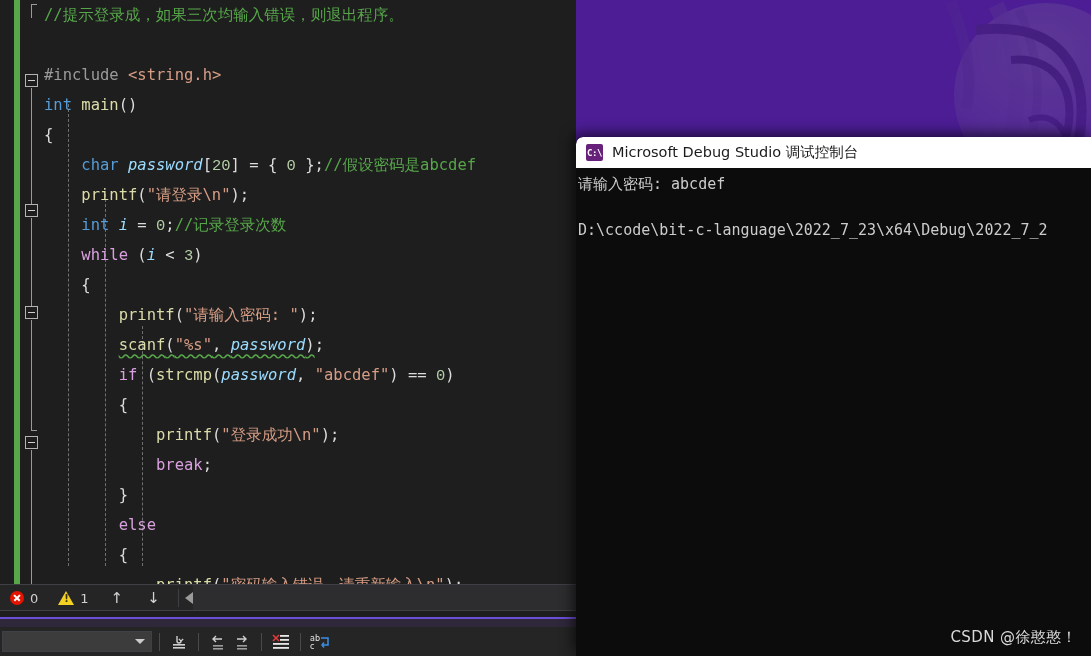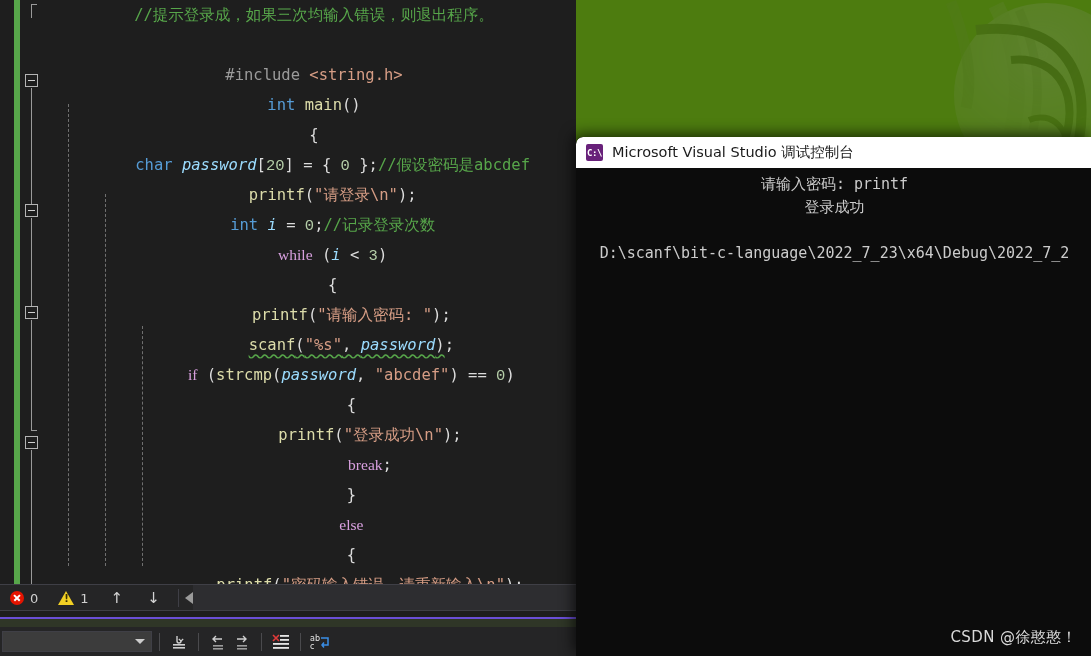--- a/index.html
+++ b/index.html
@@ -15,23 +15,22 @@
     position: relative;
     font-family: "DejaVu Sans", "Liberation Sans", sans-serif;
   }
 
   
   #screen {
     position: absolute;
     inset: 0;
     width: 1091px;
     height: 656px;
-    background: #4d7c0f;
+    background: #4c1d95;
     overflow: hidden;
-    text-align: center;
   }
 
   
   .wallpaper {
     position: absolute;
     right: 0;
     top: 0;
     width: 330px;
     height: 300px;
     opacity: 0.40;
@@ -117,21 +116,21 @@
     line-height: 30px;
     white-space: pre;
     color: #dcdcdc;
   }
   .code .ln {
     height: 30px;
     white-space: pre;
   }
   .cmt  { color: #57a64a; }
   .kw   { color: #569cd6; }
-  .kwp  { color: #d8a0df; font-family: Liberation Serif, serif; }   
+  .kwp  { color: #d8a0df; }   
   .id   { color: #9cdcfe; font-style: italic; }
   .fn   { color: #dcdcaa; }
   .str  { color: #d69d85; }
   .num  { color: #b5cea8; font-family: Liberation Mono, monospace; }
   .pp   { color: #9b9b9b; }
   .ppi  { color: #d69d85; }
   .op   { color: #dcdcdc; }
   .brk1 { color: #dcdcdc; }
 
   .squiggle {
@@ -467,20 +466,20 @@
         <text x="1" y="8" font-family="DejaVu Sans, sans-serif" font-size="8" fill="#e6e6e6">ab</text>
         <text x="1" y="16" font-family="DejaVu Sans, sans-serif" font-size="8" fill="#e6e6e6">c</text>
         <path d="M12 5 h7 v7 h-5 M15 9.5 l-2 2.5 l2 2.5" stroke="#3a8ee6" stroke-width="1.5" fill="none"></path>
       </svg>
     </div>
   </div>
 
   <div class="console-window">
     <div class="console-title">
       <span class="console-icon">C:\</span>
-      <span class="console-title-text">Microsoft Visual Studio 调试控制台</span>
-    </div>
-    <div class="console-body" id="console-host"><div class="cline">请输入密码: printf</div><div class="cline">登录成功</div><div class="cline">&nbsp;</div><div class="cline">D:\scanf\bit-c-language\2022_7_23\x64\Debug\2022_7_2</div></div>
+      <span class="console-title-text">Microsoft Debug Studio 调试控制台</span>
+    </div>
+    <div class="console-body" id="console-host"><div class="cline">请输入密码: abcdef</div><div class="cline">&nbsp;</div><div class="cline">D:\ccode\bit-c-language\2022_7_23\x64\Debug\2022_7_2</div></div>
   </div>
 
   <div class="watermark">CSDN @徐憨憨！</div>
 
 </div>
 
 </body></html>

